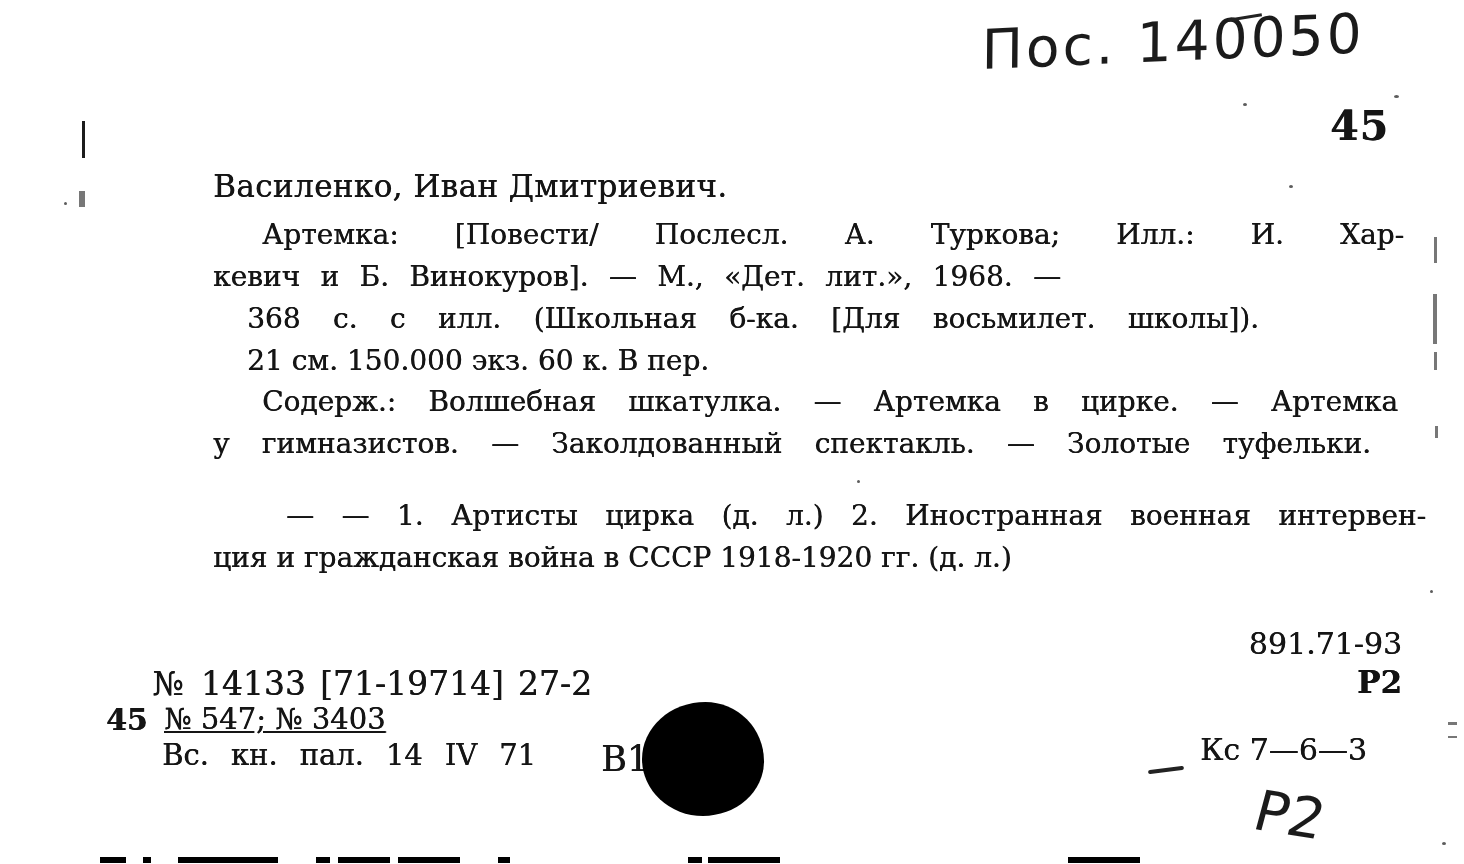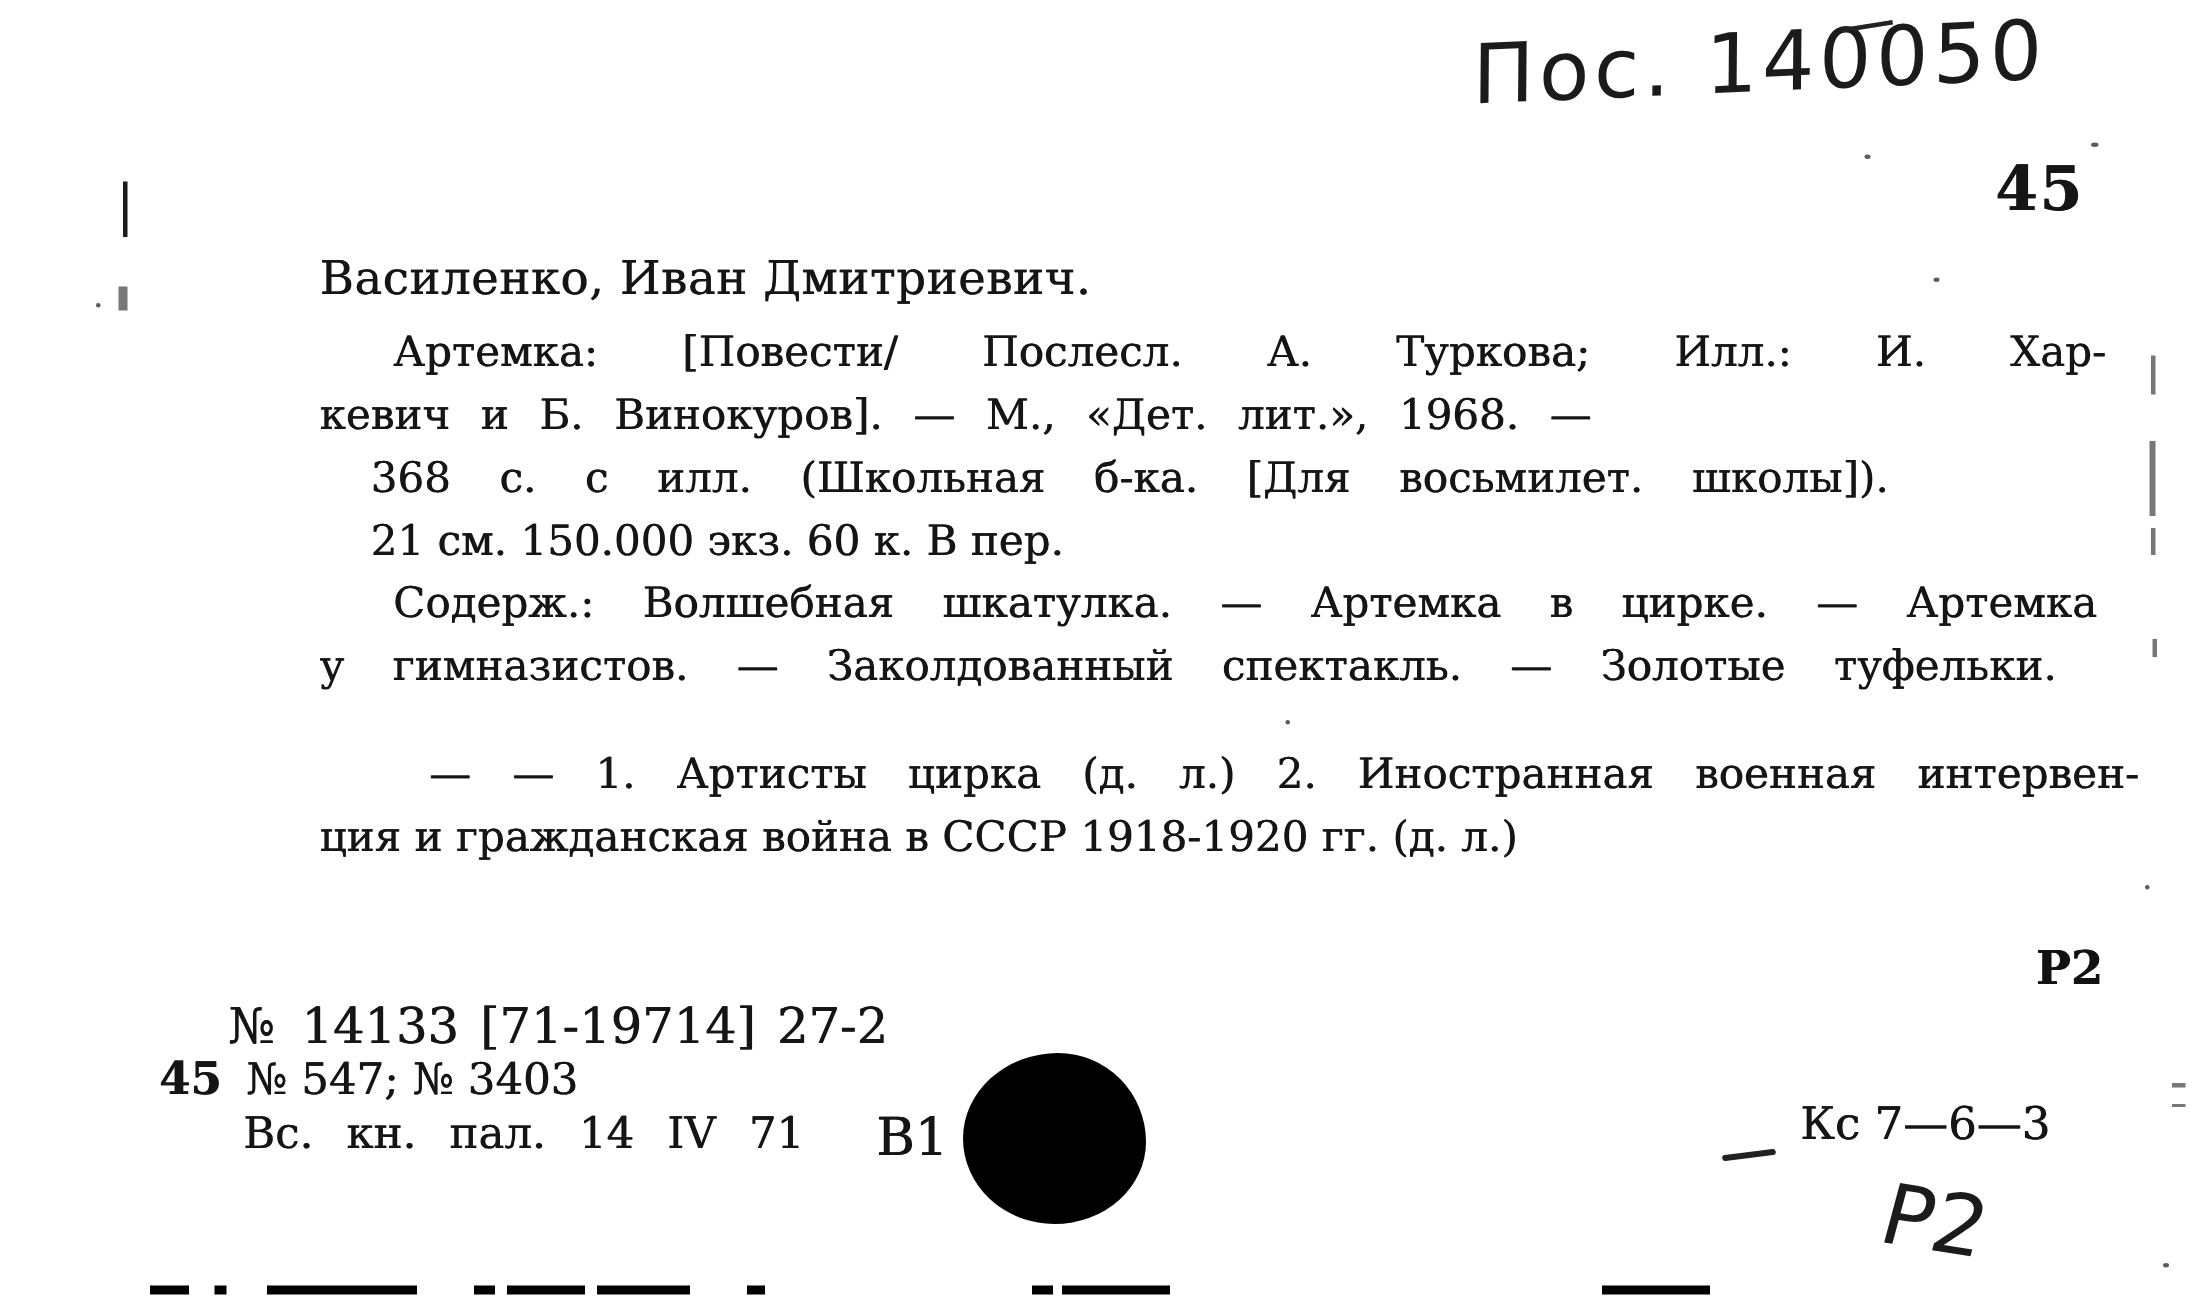--- a/index.html
+++ b/index.html
@@ -75,29 +75,30 @@
 <div class="abs print just" style="left:213px;top:260px;width:848px;">кевич и Б. Винокуров]. — М., «Дет. лит.», 1968. —</div>
 <div class="abs print just" style="left:247px;top:302px;width:1012px;">368 с. с илл. (Школьная б-ка. [Для восьмилет. школы]).</div>
 <div class="abs print" style="left:247px;top:344px;">21 см. 150.000 экз. 60 к. В пер.</div>
 <div class="abs print just" style="left:262px;top:385px;width:1136px;">Содерж.: Волшебная шкатулка. — Артемка в цирке. — Артемка</div>
 <div class="abs print just" style="left:213px;top:427px;width:1158px;">у гимназистов. — Заколдованный спектакль. — Золотые туфельки.</div>
 
 <div class="abs print just" style="left:262px;top:499px;width:1140px;margin-left:24px;">— — 1. Артисты цирка (д. л.) 2. Иностранная военная интервен-</div>
 <div class="abs print" style="left:213px;top:541px;">ция и гражданская война в СССР 1918-1920 гг. (д. л.)</div>
 
 <div class="abs udc-block" style="left:1140px;top:626px;">
+  <div class="udc-num print" style="white-space:normal;">891.71-93</div>
   <div class="udc-class">Р2</div>
 </div>
 
 <div class="abs print just" style="left:152px;top:664px;width:440px;font-size:33px;">№ 14133 [71-19714] 27-2</div>
 <div class="abs print bold" style="left:106px;top:702px;font-size:30px;">45</div>
-<div class="abs print" style="left:164px;top:702px;font-size:29px;">№ 547; № 3403</div>
+<div class="abs print" style="left:164px;top:702px;font-size:29px;text-decoration:underline;">№ 547; № 3403</div>
 <div class="abs print just" style="left:162px;top:738px;width:374px;font-size:29px;">Вс. кн. пал. 14 IV 71</div>
 
-<div class="abs print stamp" style="left:584px;top:738px;">В1</div>
+<div class="abs print stamp" style="left:601px;top:738px;">В1</div>
 <div class="abs ink-blot" style="left:642px;top:702px;"></div>
 
 <div class="abs ks-dash" style="left:1148px;top:768px;"></div>
 <div class="abs print" style="left:1200px;top:732px;font-size:30px;">Кс 7—6—3</div>
 
 <div class="abs hand-p2" style="left:1264px;top:778px;">Р2</div>
 
 <div class="abs tick" style="left:82px;top:121px;width:3px;height:37px;"></div>
 <div class="abs vmark" style="left:79px;top:191px;width:6px;height:16px;"></div>
 <div class="abs dot" style="left:64px;top:202px;width:3px;height:3px;"></div>

